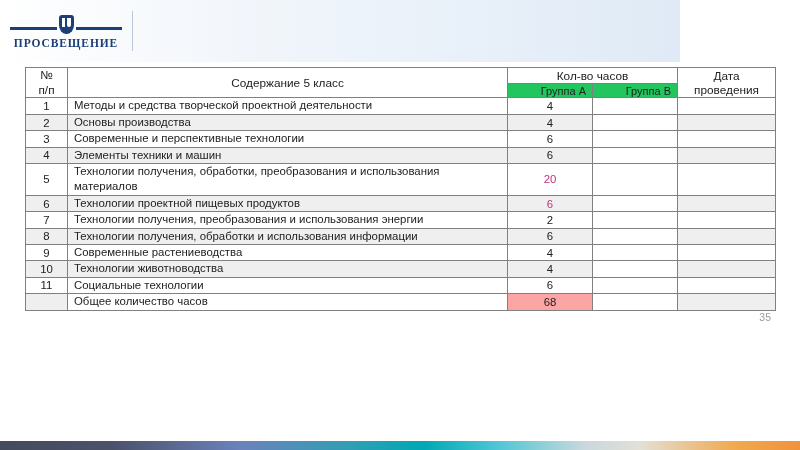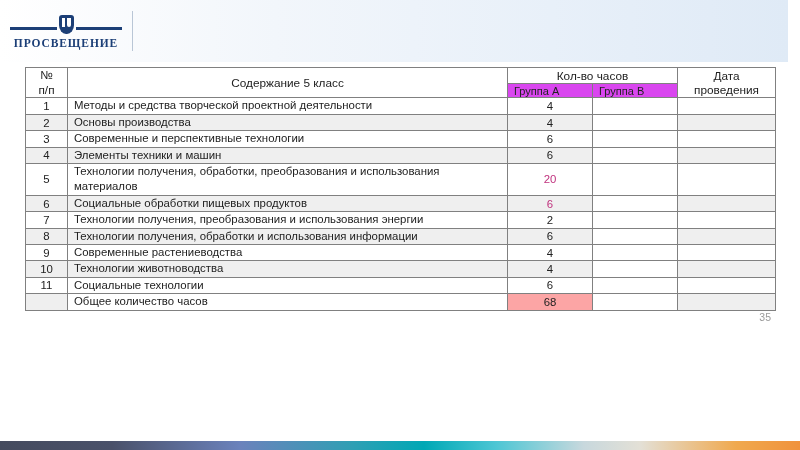--- a/index.html
+++ b/index.html
@@ -13,21 +13,21 @@
     overflow: hidden;
     font-family: "Liberation Sans", "DejaVu Sans", sans-serif;
     color: #222222;
     position: relative;
   }
 
   
   .header {
     position: absolute;
     left: 0; top: 0;
-    width: 788px;
+    width: 680px;
     height: 62px;
     background: linear-gradient(to right, #ffffff 0%, #f2f6fb 35%, #e8f0f9 70%, #dfeaf6 100%);
     display: flex;
     align-items: center;
   }
   .logo-block {
     width: 132px;
     height: 62px;
     display: flex;
     flex-direction: column;
@@ -123,23 +123,23 @@
   col.c-date  { width: 98px; }
 
   th.h-num, th.h-cont, th.h-hours, th.h-date {
     font-weight: bold;
     text-align: center;
     font-size: 11.8px;
     background: #ffffff;
   }
   th.h-sub {
     font-weight: bold;
-    text-align: left;
+    text-align: right;
     font-size: 11px;
-    background: #d946ef;
+    background: #22c55e;
   }
   th.h-num { line-height: 1.25; }
 
   td.num   { text-align: center; }
   td.cont  { text-align: left; line-height: 1.35; }
   td.ga    { text-align: center; }
   td.gb    { text-align: center; background: #ffffff !important; border-top-color: transparent; border-bottom-color: transparent; border-right-color: transparent; }
   td.date  { text-align: center; }
 
   tr.alt td.num,
@@ -257,21 +257,21 @@
         </tr>
         <tr>
           <td class="num">5</td>
           <td class="cont">Технологии получения, обработки, преобразования и использования материалов</td>
           <td class="ga"><span class="hl">20</span></td>
           <td class="gb"></td>
           <td class="date"></td>
         </tr>
         <tr class="alt">
           <td class="num">6</td>
-          <td class="cont">Социальные обработки пищевых продуктов</td>
+          <td class="cont">Технологии проектной пищевых продуктов</td>
           <td class="ga"><span class="hl">6</span></td>
           <td class="gb"></td>
           <td class="date"></td>
         </tr>
         <tr>
           <td class="num">7</td>
           <td class="cont">Технологии получения, преобразования и использования энергии</td>
           <td class="ga">2</td>
           <td class="gb"></td>
           <td class="date"></td>

